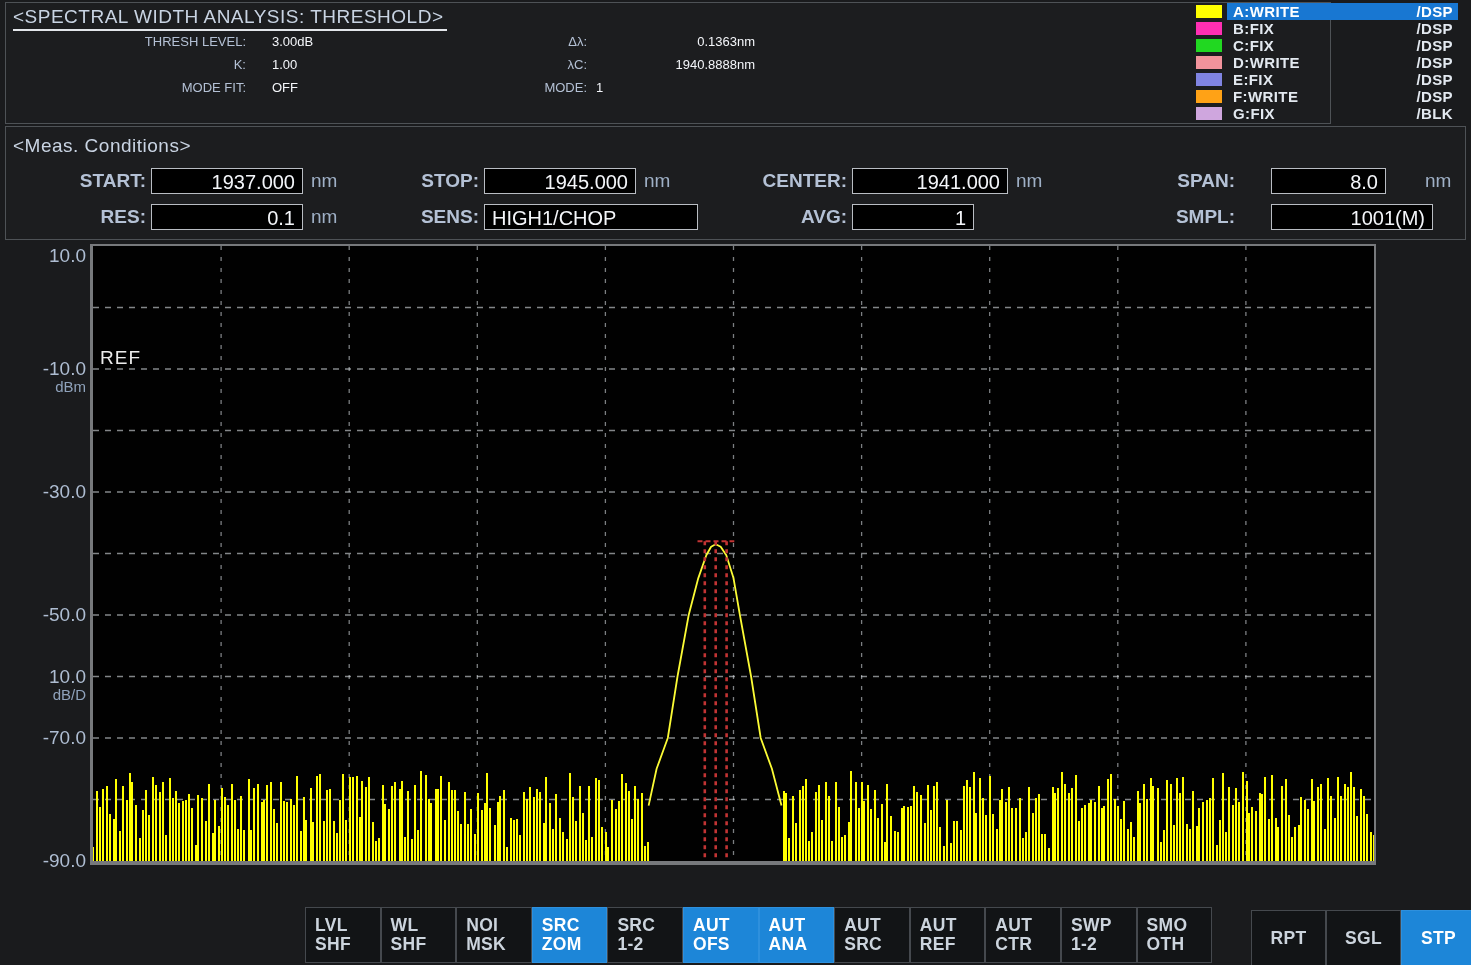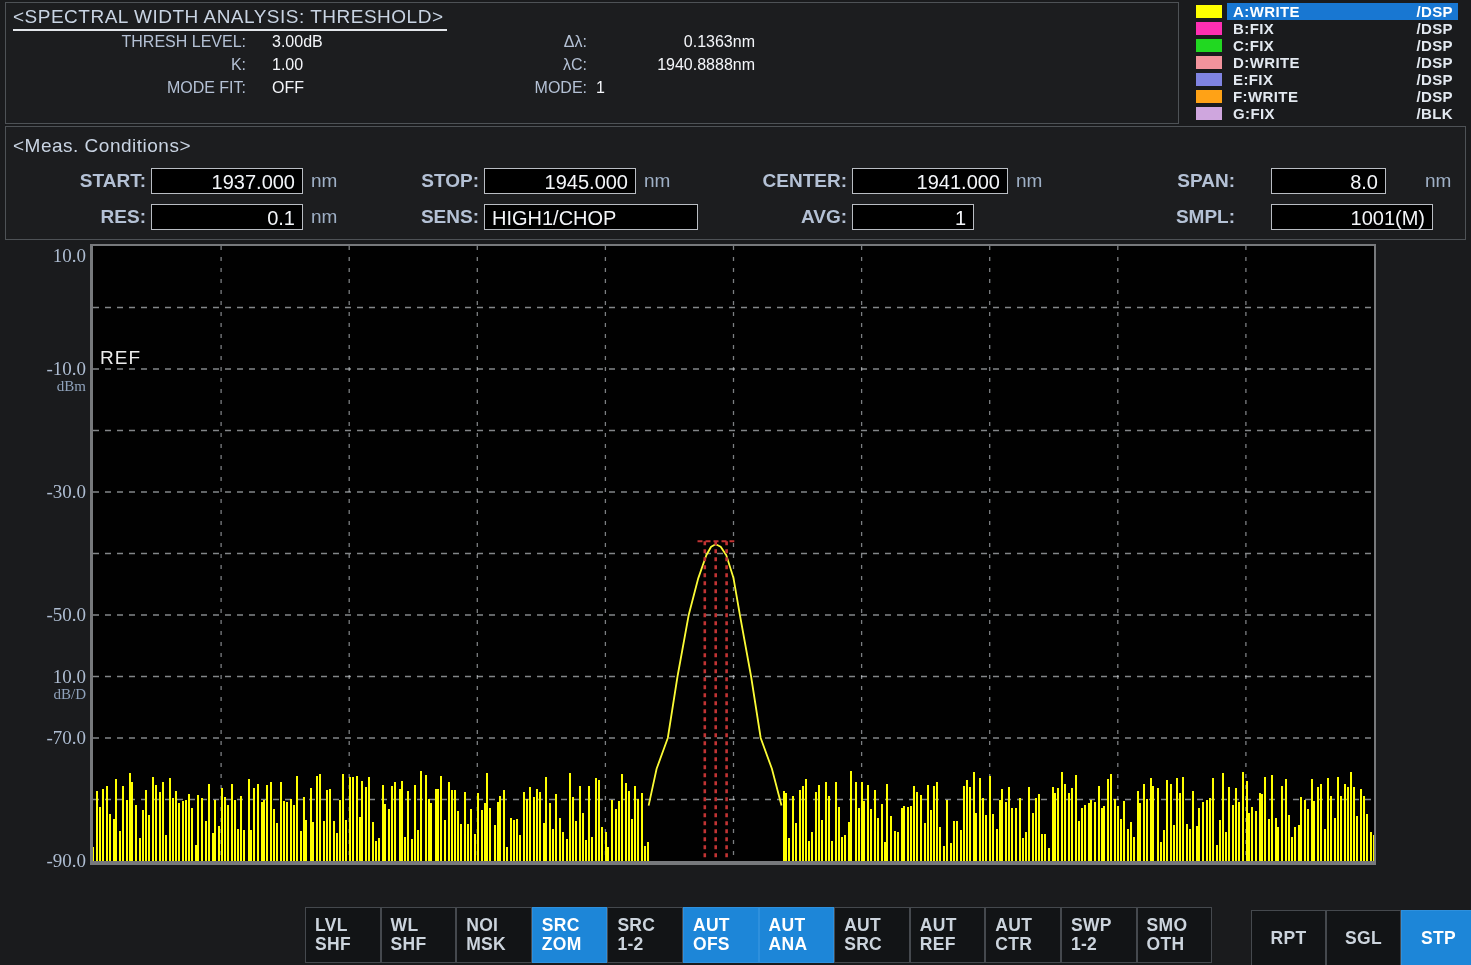--- a/index.html
+++ b/index.html
@@ -1,26 +1,26 @@
 <!DOCTYPE html>
 <html><head>
 <meta charset="utf-8">
 <style>
   html,body{margin:0;padding:0;background:#0c0c0d;}
   .screen{position:relative;width:1471px;height:965px;background:#1a1b1d;overflow:hidden;
           font-family:"Liberation Sans",sans-serif;-webkit-font-smoothing:antialiased;}
   .panel{position:absolute;border:1px solid #4e5256;background:#1c1d1f;box-sizing:border-box;}
 
   
-  .hdr{left:5px;top:2px;width:1174px;height:122px;}
+  .hdr{left:5px;top:2px;width:1326px;height:122px;}
   .hdr-title{position:absolute;left:7px;top:3px;font-size:19px;letter-spacing:.5px;color:#c9d4e3;
              border-bottom:2px solid #e3e6ea;padding:0 4px 1px 0;}
   .hdr-left{position:absolute;left:0;top:27px;width:430px;}
   .hdr-right{position:absolute;left:481px;top:27px;width:290px;}
-  .hrow{display:flex;height:23px;align-items:center;font-size:16px;}
+  .hrow{display:flex;height:23px;align-items:center;font-size:13px;}
   .hrow .lbl{color:#b4c1d5;text-align:right;}
   .hrow .val{color:#f4f6fa;}
   .hdr-left .lbl{width:240px;}
   .hdr-left .val{margin-left:26px;}
   .hdr-right .lbl{width:100px;}
   .hdr-right .val{width:168px;text-align:right;}
   .hdr-right .hrow:last-child .val{text-align:left;padding-left:9px;}
 
   
   .legend{position:absolute;left:1196px;top:3px;width:262px;height:119px;}
@@ -43,21 +43,21 @@
   .f-stop,.f-sens{left:335px;} .f-stop .lbl,.f-sens .lbl{width:138px;}
   .f-center,.f-avg{left:695px;}.f-center .lbl,.f-avg .lbl{width:146px;}
   .f-span,.f-smpl{left:1083px;gap:31px;}.f-span .lbl,.f-smpl .lbl{width:146px;}
   .f-start,.f-stop,.f-center,.f-span{top:40px;}
   .f-res,.f-sens,.f-avg,.f-smpl{top:76px;}
   .f-start .box,.f-res .box,.f-stop .box{width:152px;}
   .f-center .box{width:156px;} .f-span .box{width:115px;}
   .f-sens .box{width:214px;text-align:left;} .f-avg .box{width:122px;} .f-smpl .box{width:162px;}
 
   
-  .yaxis{position:absolute;left:0;top:246px;width:86px;height:616px;font-family:Liberation Serif, serif;}
+  .yaxis{position:absolute;left:0;top:246px;width:86px;height:616px;}
   .ylab{position:absolute;right:0;width:86px;text-align:right;font-size:19px;color:#aebdd2;line-height:20px;}
   .ylab .sub{display:block;font-size:15px;line-height:15px;color:#8fa2bb;}
   .plot{position:absolute;left:90px;top:244px;width:1286px;height:621px;background:#010101;
         border-left:3px solid #77797c;border-top:2px solid #77797c;border-right:2px solid #77797c;
         border-bottom:4px solid #77797c;box-sizing:border-box;}
   .plot svg{position:absolute;left:0;top:0;}
   .ref{position:absolute;left:7px;top:101px;font-size:19px;color:#ececec;letter-spacing:1px;}
   .xaxis{position:absolute;left:93px;top:872px;width:1280px;height:26px;font-size:19px;}
   .xlab{position:absolute;top:0;white-space:nowrap;}
   .xlab .num{color:#dde5ef;} .xlab .unit{color:#9fb0c6;margin-left:5px;} .xlab.dim .num{color:#aebdd2;}

